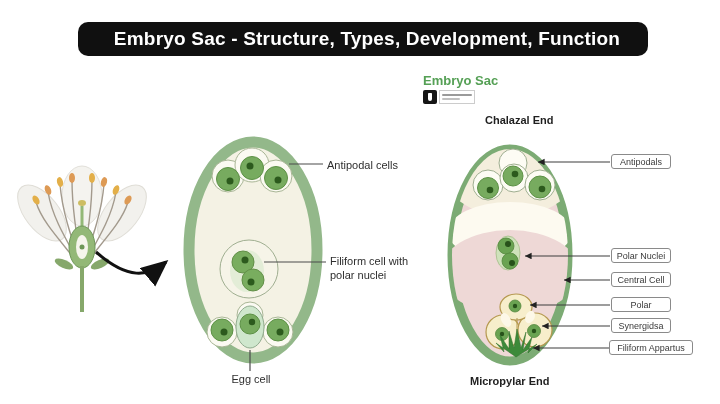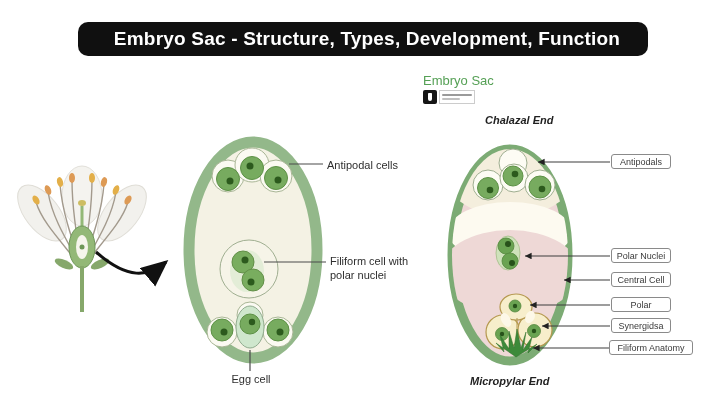--- a/index.html
+++ b/index.html
@@ -5,37 +5,37 @@
   html,body{margin:0;padding:0;background:#ffffff;}
   #stage{position:relative;width:720px;height:404px;background:#ffffff;overflow:hidden;
          font-family:"Liberation Sans",sans-serif;}
   #art{position:absolute;left:0;top:0;}
 
   .banner{position:absolute;left:78px;top:22px;width:562px;height:34px;background:#101010;
           border-radius:10px;display:flex;align-items:center;justify-content:center;padding-left:8px;}
   .banner span{color:#ffffff;font-size:19px;font-weight:bold;letter-spacing:.2px;white-space:nowrap;}
 
   .lheading{position:absolute;left:148px;top:92px;font-size:15px;font-weight:bold;color:#3e7d3e;}
-  .rheading{position:absolute;left:423px;top:73px;font-size:13px;font-weight:normal;color:#55a055;}
+  .rheading{position:absolute;left:423px;top:73px;font-size:13px;font-weight:bold;color:#55a055;}
 
   .logo{position:absolute;left:423px;top:90px;display:flex;align-items:flex-start;}
   .logo .sq{width:14px;height:14px;background:#151515;border-radius:2px;position:relative;}
   .logo .sq:before{content:"";position:absolute;left:5px;top:3px;width:4px;height:8px;background:#ffffff;
                    border-radius:1px 1px 3px 3px;}
   .logo .txtbox{width:36px;height:14px;border:1px solid #cccccc;background:#ffffff;margin-left:2px;
                 display:flex;flex-direction:column;justify-content:center;gap:2px;padding:0 2px;box-sizing:border-box;}
   .logo .bar{height:2px;background:#9a9a9a;border-radius:1px;}
   .logo .bar.short{width:60%;background:#c0c0c0;}
 
   .plain-label{position:absolute;font-size:11px;font-weight:400;color:#2e2e2e;line-height:14px;}
   .lab-antipodal{left:327px;top:158px;}
   .lab-central{left:330px;top:254px;}
   .lab-egg{left:222px;top:372px;width:58px;text-align:center;}
 
-  .end-label{position:absolute;font-size:11px;font-weight:bold;color:#1f1f1f;font-style:italic;}
+  .end-label{position:absolute;font-size:11px;font-weight:bold;color:#1f1f1f;}
   .lab-chalazal{left:485px;top:114px;}
   .lab-micropylar{left:470px;top:375px;}
 
   .co{position:absolute;box-sizing:border-box;height:15px;background:#ffffff;border:1px solid #8a8a8a;
       border-radius:3px;font-size:9px;color:#3a3a3a;display:flex;align-items:center;justify-content:center;
       white-space:nowrap;}
   .co1{left:611px;top:154px;width:60px;}
   .co2{left:611px;top:248px;width:60px;}
   .co3{left:611px;top:272px;width:60px;}
   .co4{left:611px;top:297px;width:60px;}
@@ -220,15 +220,15 @@
     </div>
   </div>
   <div class="end-label lab-chalazal">Chalazal End</div>
   <div class="end-label lab-micropylar">Micropylar End</div>
 
   <div class="co co1">Antipodals</div>
   <div class="co co2">Polar Nuclei</div>
   <div class="co co3">Central Cell</div>
   <div class="co co4">Polar</div>
   <div class="co co5">Synergidsa</div>
-  <div class="co co6">Filiform Anatomy</div>
+  <div class="co co6">Filiform Appartus</div>
 
 </div>
 
 </body></html>

